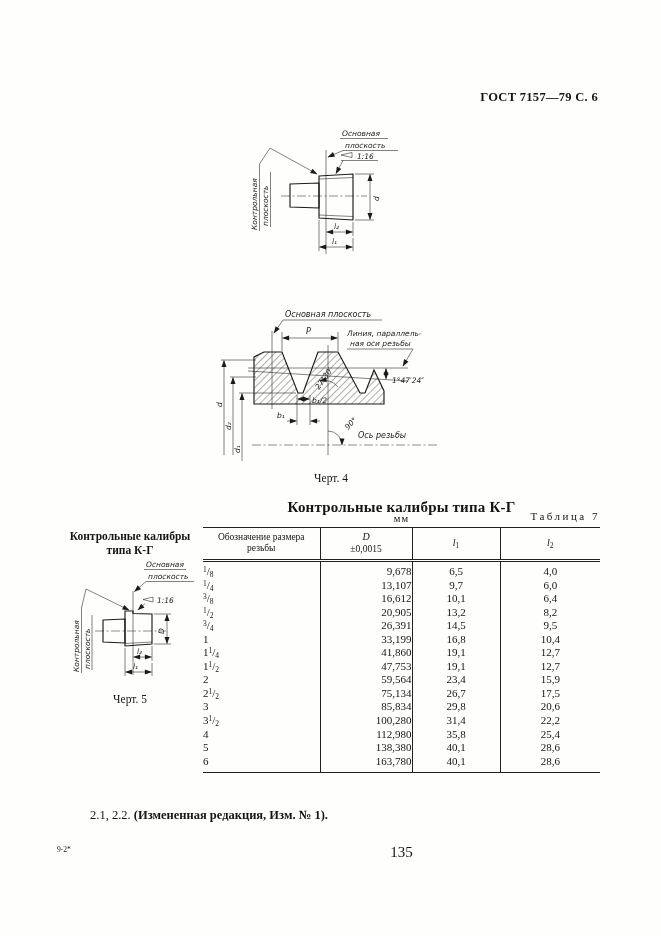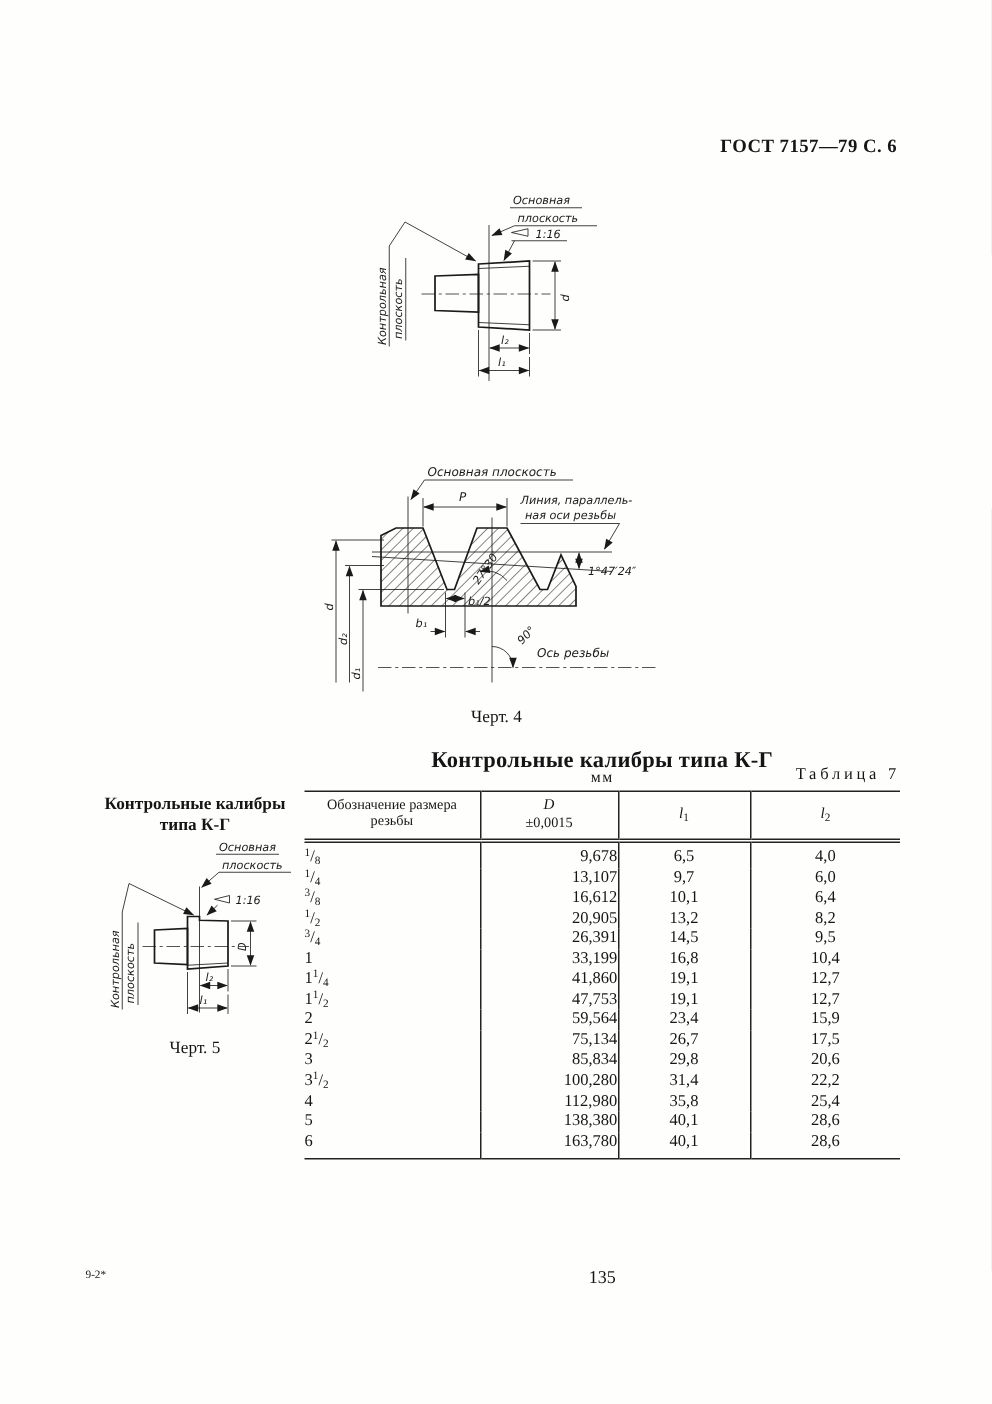--- a/index.html
+++ b/index.html
@@ -13,21 +13,21 @@
 
   .gost-hdr{font-size:12.5px;font-weight:bold;letter-spacing:0.3px;}
   .fig-title{font-size:12.5px;font-weight:bold;}
   .caption{font-size:11.5px;}
   .tbl-label{font-size:11px;letter-spacing:2.5px;}
   .tbl-title{font-size:15px;font-weight:bold;letter-spacing:0.2px;}
   .units{font-size:10.5px;letter-spacing:1px;}
   .left-head{font-size:11.5px;font-weight:bold;line-height:14px;}
   .note{font-size:12.5px;}
   .sig{font-size:7.5px;}
-  .pgnum{font-size:12px;}
+  .pgnum{font-size:15px;}
 
   
   .lbl{font:italic 7.5px "DejaVu Sans",sans-serif;fill:#1a1a1a;}
   .lbl8{font:italic 8px "DejaVu Sans",sans-serif;fill:#1a1a1a;}
   .ln{stroke:#1a1a1a;stroke-width:1.15;fill:none;}
   .tn{stroke:#1a1a1a;stroke-width:0.55;fill:none;}
   .dim{stroke:#1a1a1a;stroke-width:0.55;fill:none;
        marker-start:url(#ar);marker-end:url(#ar);}
   .dime{stroke:#1a1a1a;stroke-width:0.55;fill:none;marker-end:url(#ar);}
   .cl{stroke:#1a1a1a;stroke-width:0.5;fill:none;stroke-dasharray:9 2.5 2 2.5;}
@@ -351,17 +351,20 @@
         </tr>
         <tr>
           <td class="c1">6</td>
           <td class="c2">163,780</td>
           <td class="c3">40,1</td>
           <td class="c4">28,6</td>
         </tr>
       </tbody>
   </table>
 
+  <div class="abs note" style="left:90px;top:808px;width:480px;">
+    <span>2.1, 2.2. </span><span class="b">(Измененная редакция, Изм. № 1).</span>
+  </div>
 
   <div class="abs sig" style="left:57px;top:845px;">9-2*</div>
   <div class="abs ctr pgnum" style="left:203px;top:844px;width:397px;">135</div>
 
 </div>
 
 </body></html>

